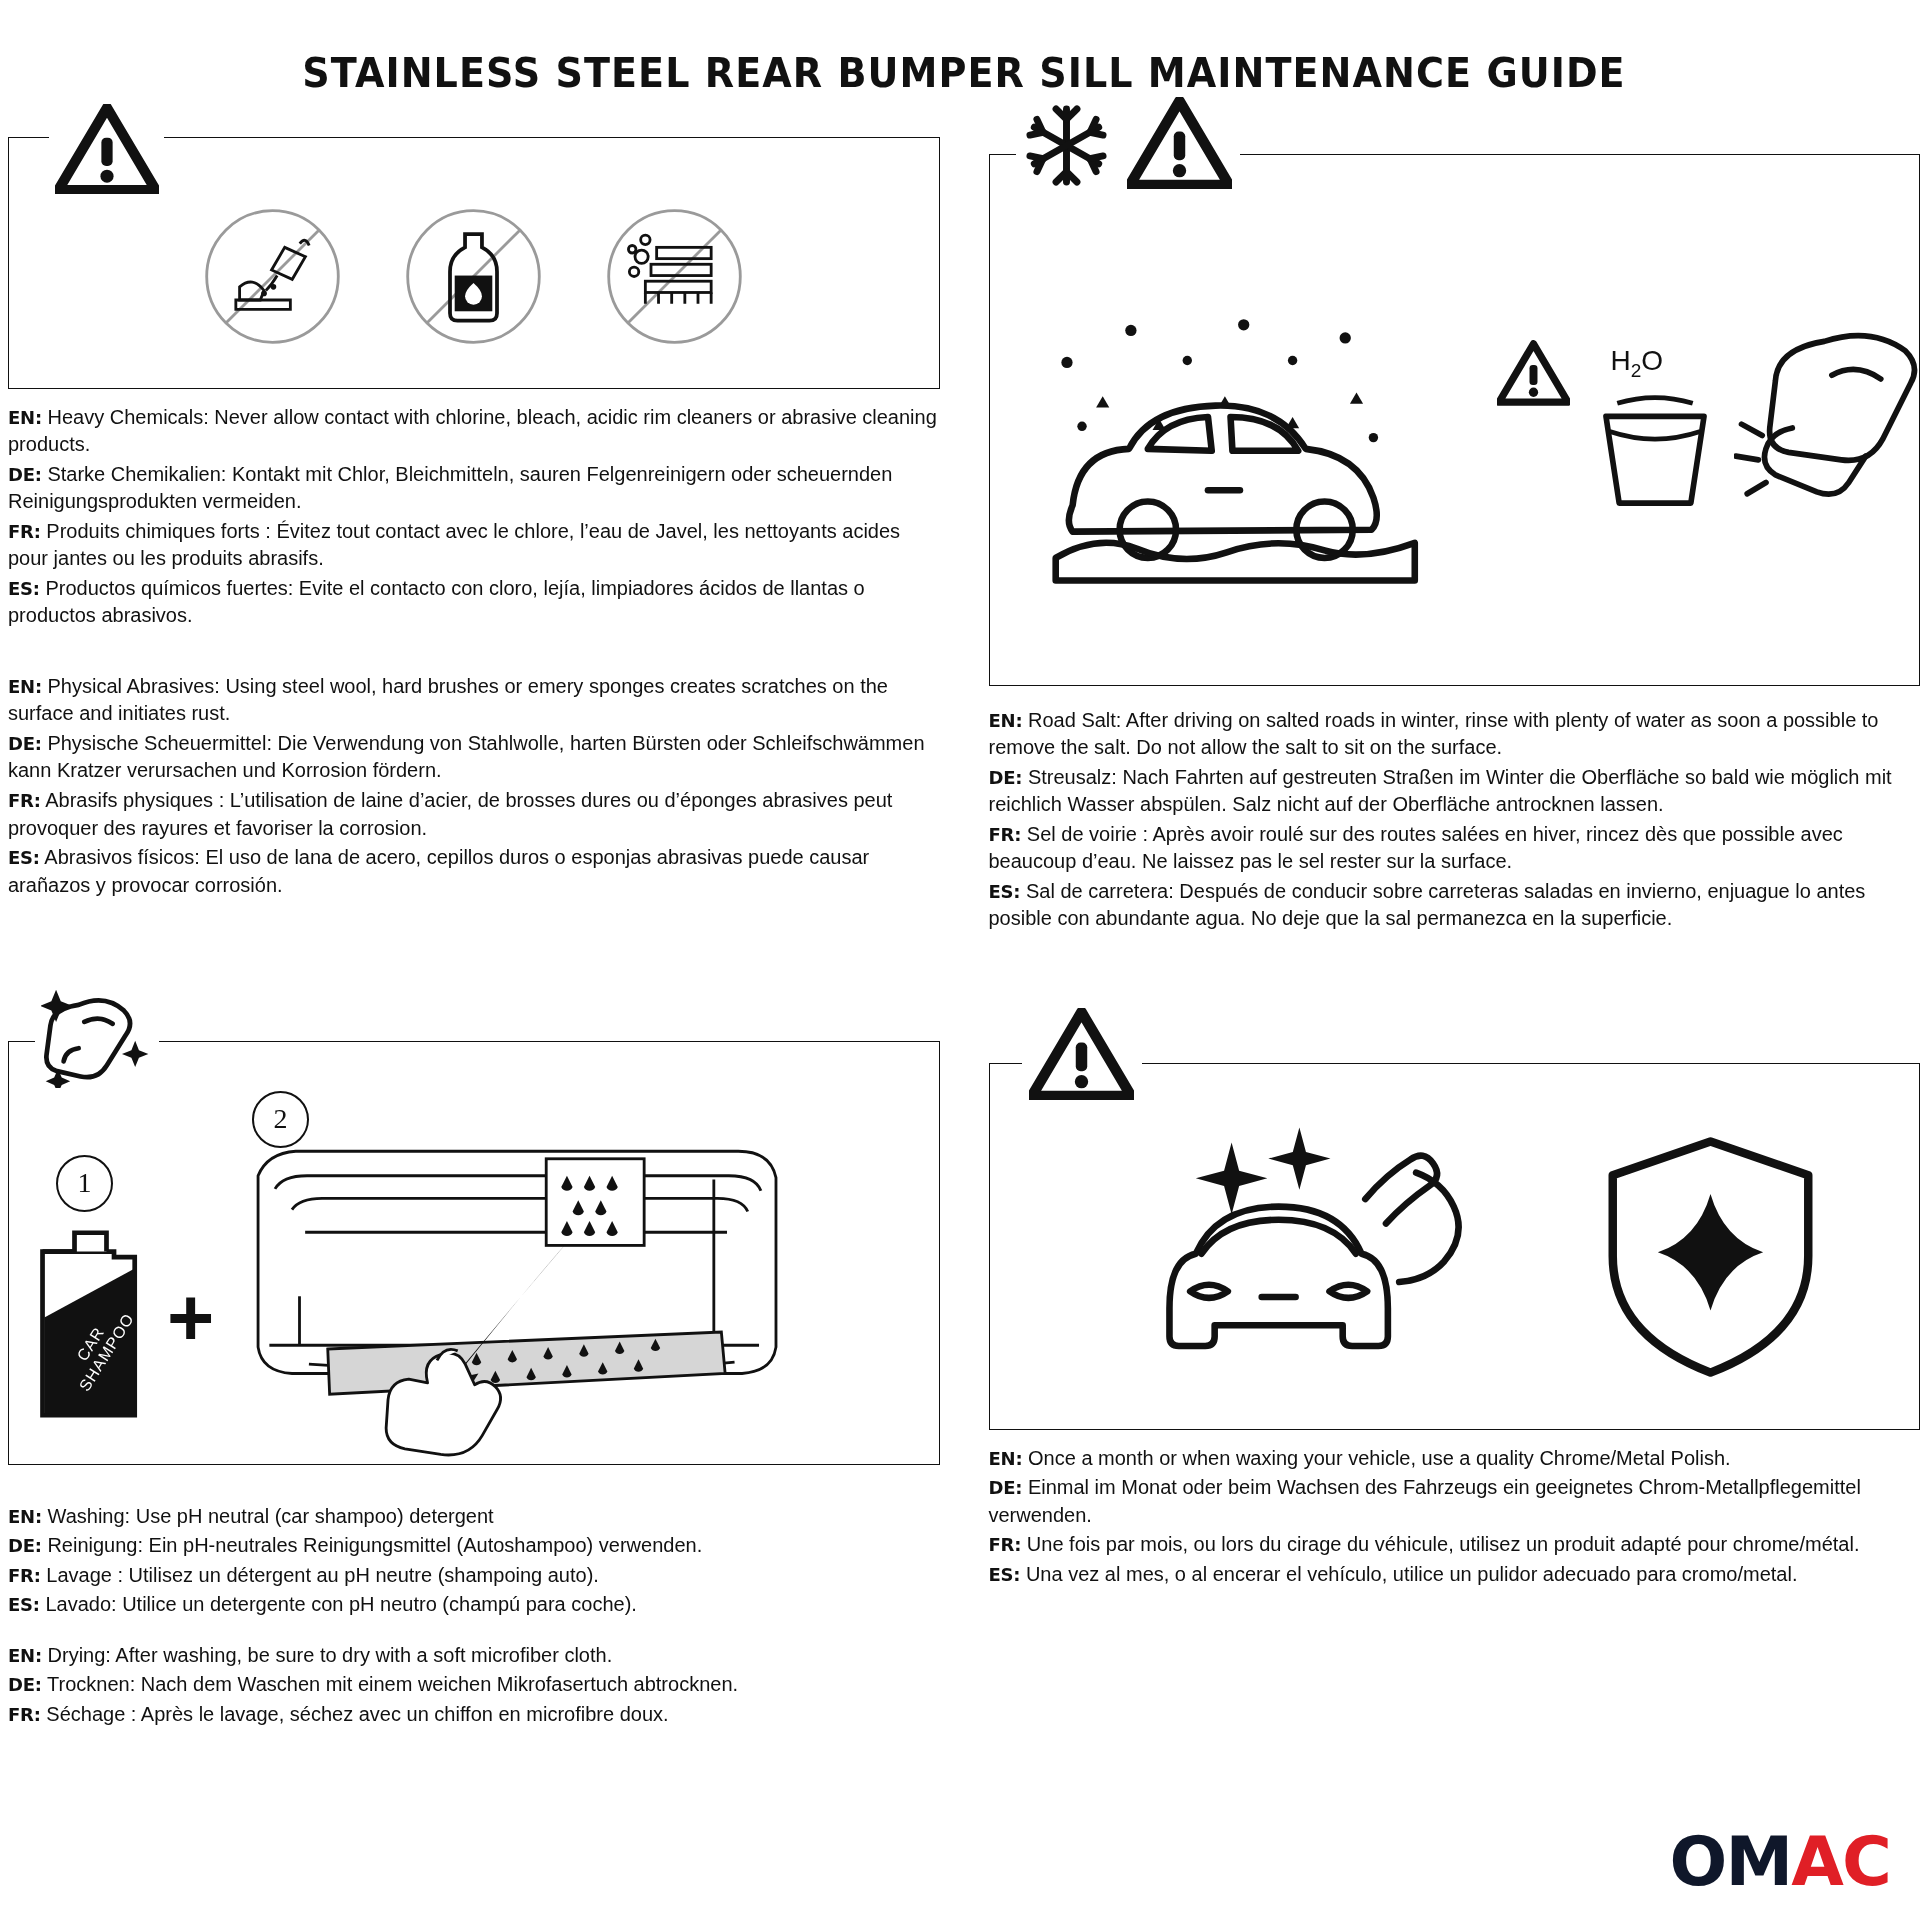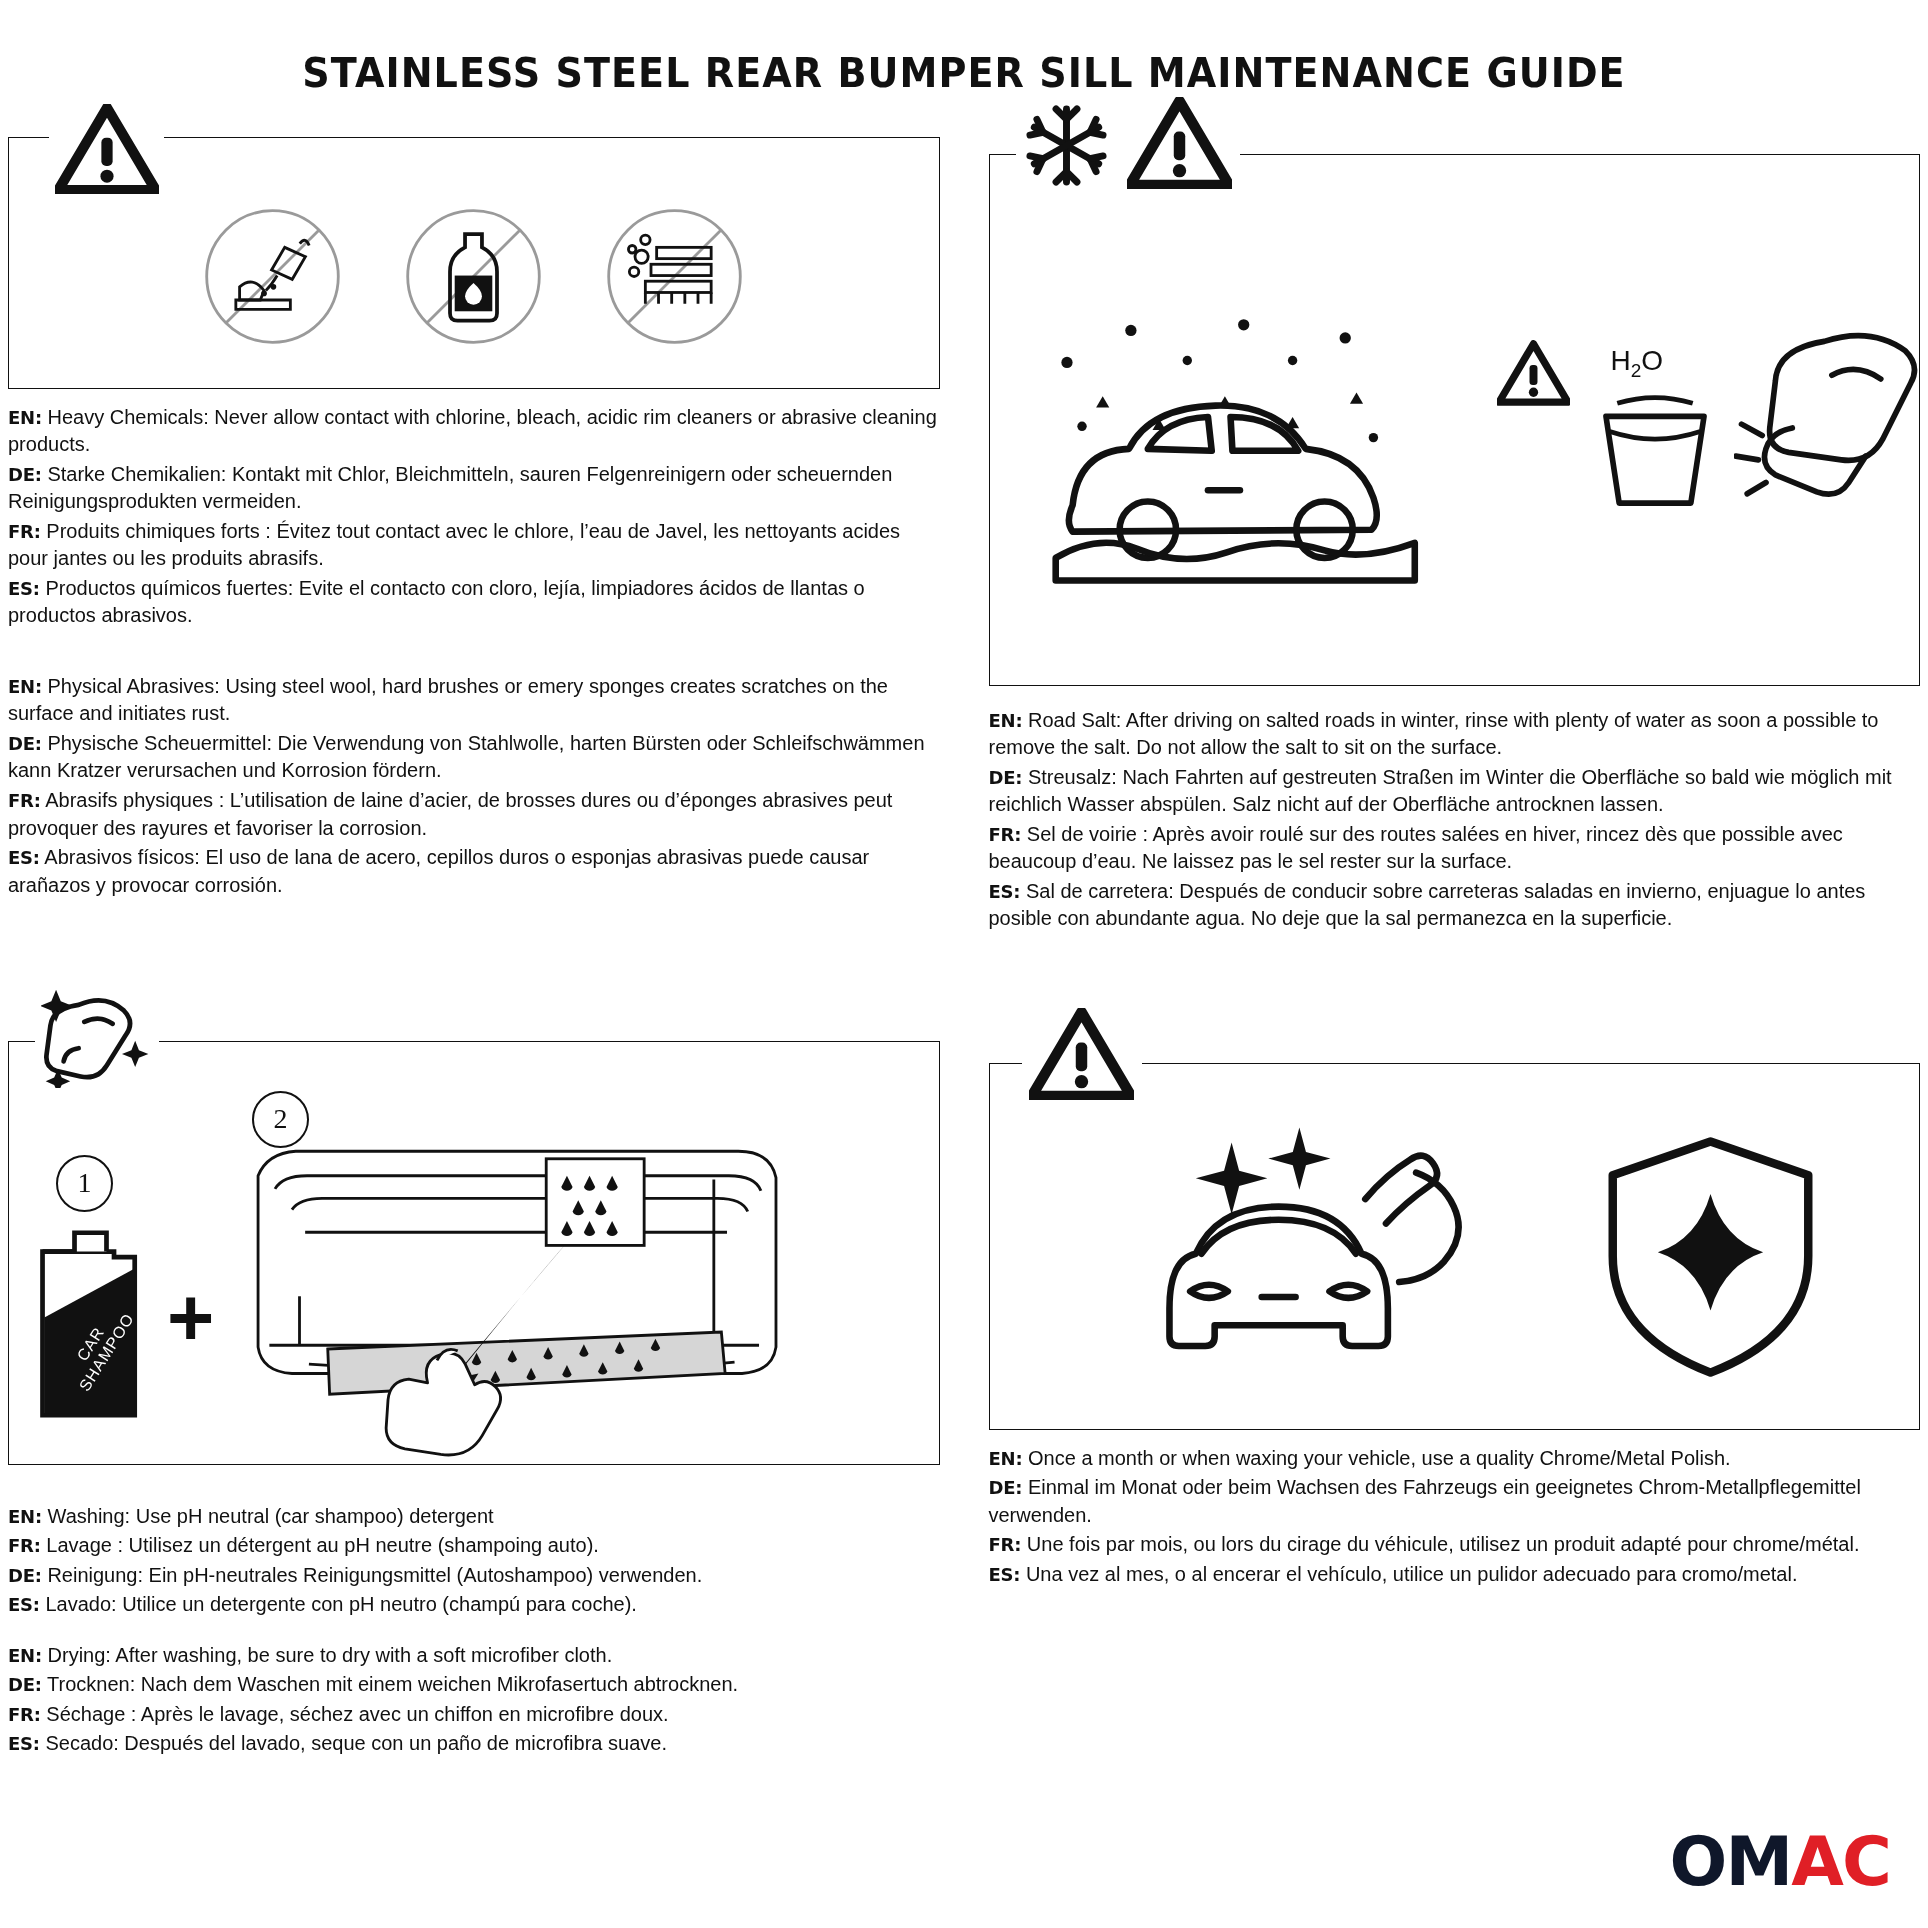--- a/index.html
+++ b/index.html
@@ -404,32 +404,31 @@
             <g fill="#fff" stroke="#111" stroke-width="3" stroke-linejoin="round">
               <path d="M196 276 q-6 -24 14 -30 q18 -6 26 10 l10 22 q12 -8 22 2 q10 10 2 24 l-16 28 q-14 24 -44 20 l-38 -6 q-20 -4 -20 -22 l2 -30 q2 -20 22 -22z"></path>
               <path d="M206 252 q8 -16 22 -10"></path>
             </g>
           </svg>
         </div>
       </div>
 
       <div class="textblock" style="margin-top:38px;">
         <p><span class="lang">EN:</span> <span>Washing: Use pH neutral (car shampoo) detergent</span></p>
+        <p><span class="lang">DE:</span> <span>Reinigung: Ein pH-neutrales Reinigungsmittel (Autoshampoo) verwenden.</span></p>
         <p><span class="lang">FR:</span> <span>Lavage : Utilisez un détergent au pH neutre (shampoing auto).</span></p>
-        <p><span class="lang">DE:</span> <span>Reinigung: Ein pH-neutrales Reinigungsmittel (Autoshampoo) verwenden.</span></p>
         <p><span class="lang">ES:</span> <span>Lavado: Utilice un detergente con pH neutro (champú para coche).</span></p>
       </div>
 
       <div class="gap" style="height:21px;"></div>
 
       <div class="textblock" style="margin-top:0;">
         <p><span class="lang">EN:</span> <span>Drying: After washing, be sure to dry with a soft microfiber cloth.</span></p>
         <p><span class="lang">DE:</span> <span>Trocknen: Nach dem Waschen mit einem weichen Mikrofasertuch abtrocknen.</span></p>
         <p><span class="lang">FR:</span> <span>Séchage : Après le lavage, séchez avec un chiffon en microfibre doux.</span></p>
-        <p><span class="lang">ES:</span> <span>Secado: Después del lavado, seque con un paño de microfibra suave.</span></p>
       </div>
     </div>
 
     <div class="col col-right">
 
       <div class="figbox" style="height:367px; margin-top:56px;">
         <div class="fig-abs" style="left:32px; top:-56px; background:#fff; padding:0 7.5px;">
           <svg width="105" height="92" viewBox="0 0 110 96">
             <path d="M55 4 L107 92 L3 92 Z" fill="none" stroke="#111" stroke-width="11" stroke-linejoin="round"></path>
             <rect x="49" y="36" width="12" height="30" rx="5" fill="#111"></rect>

